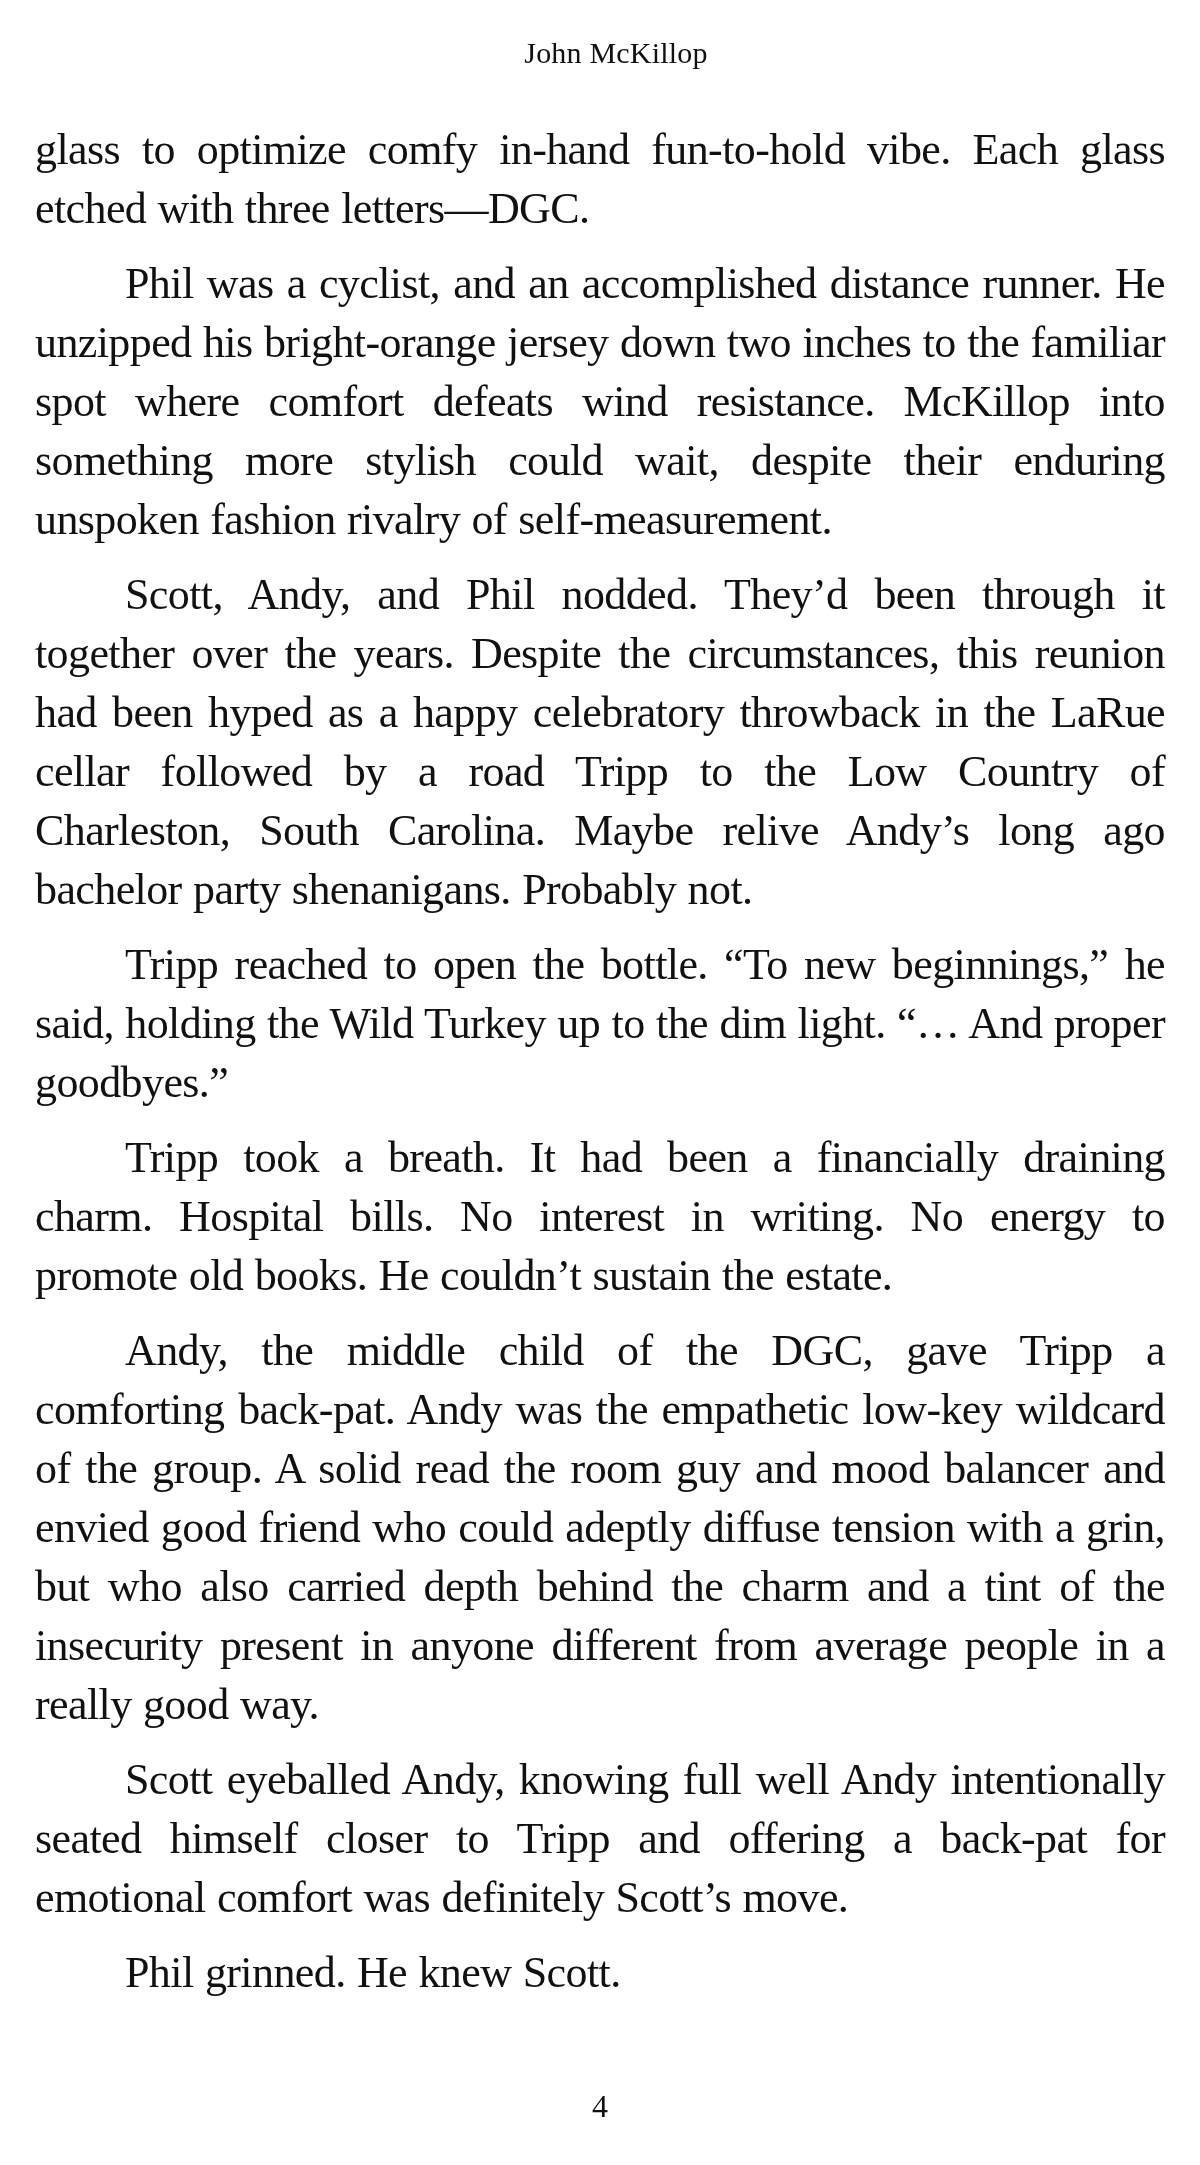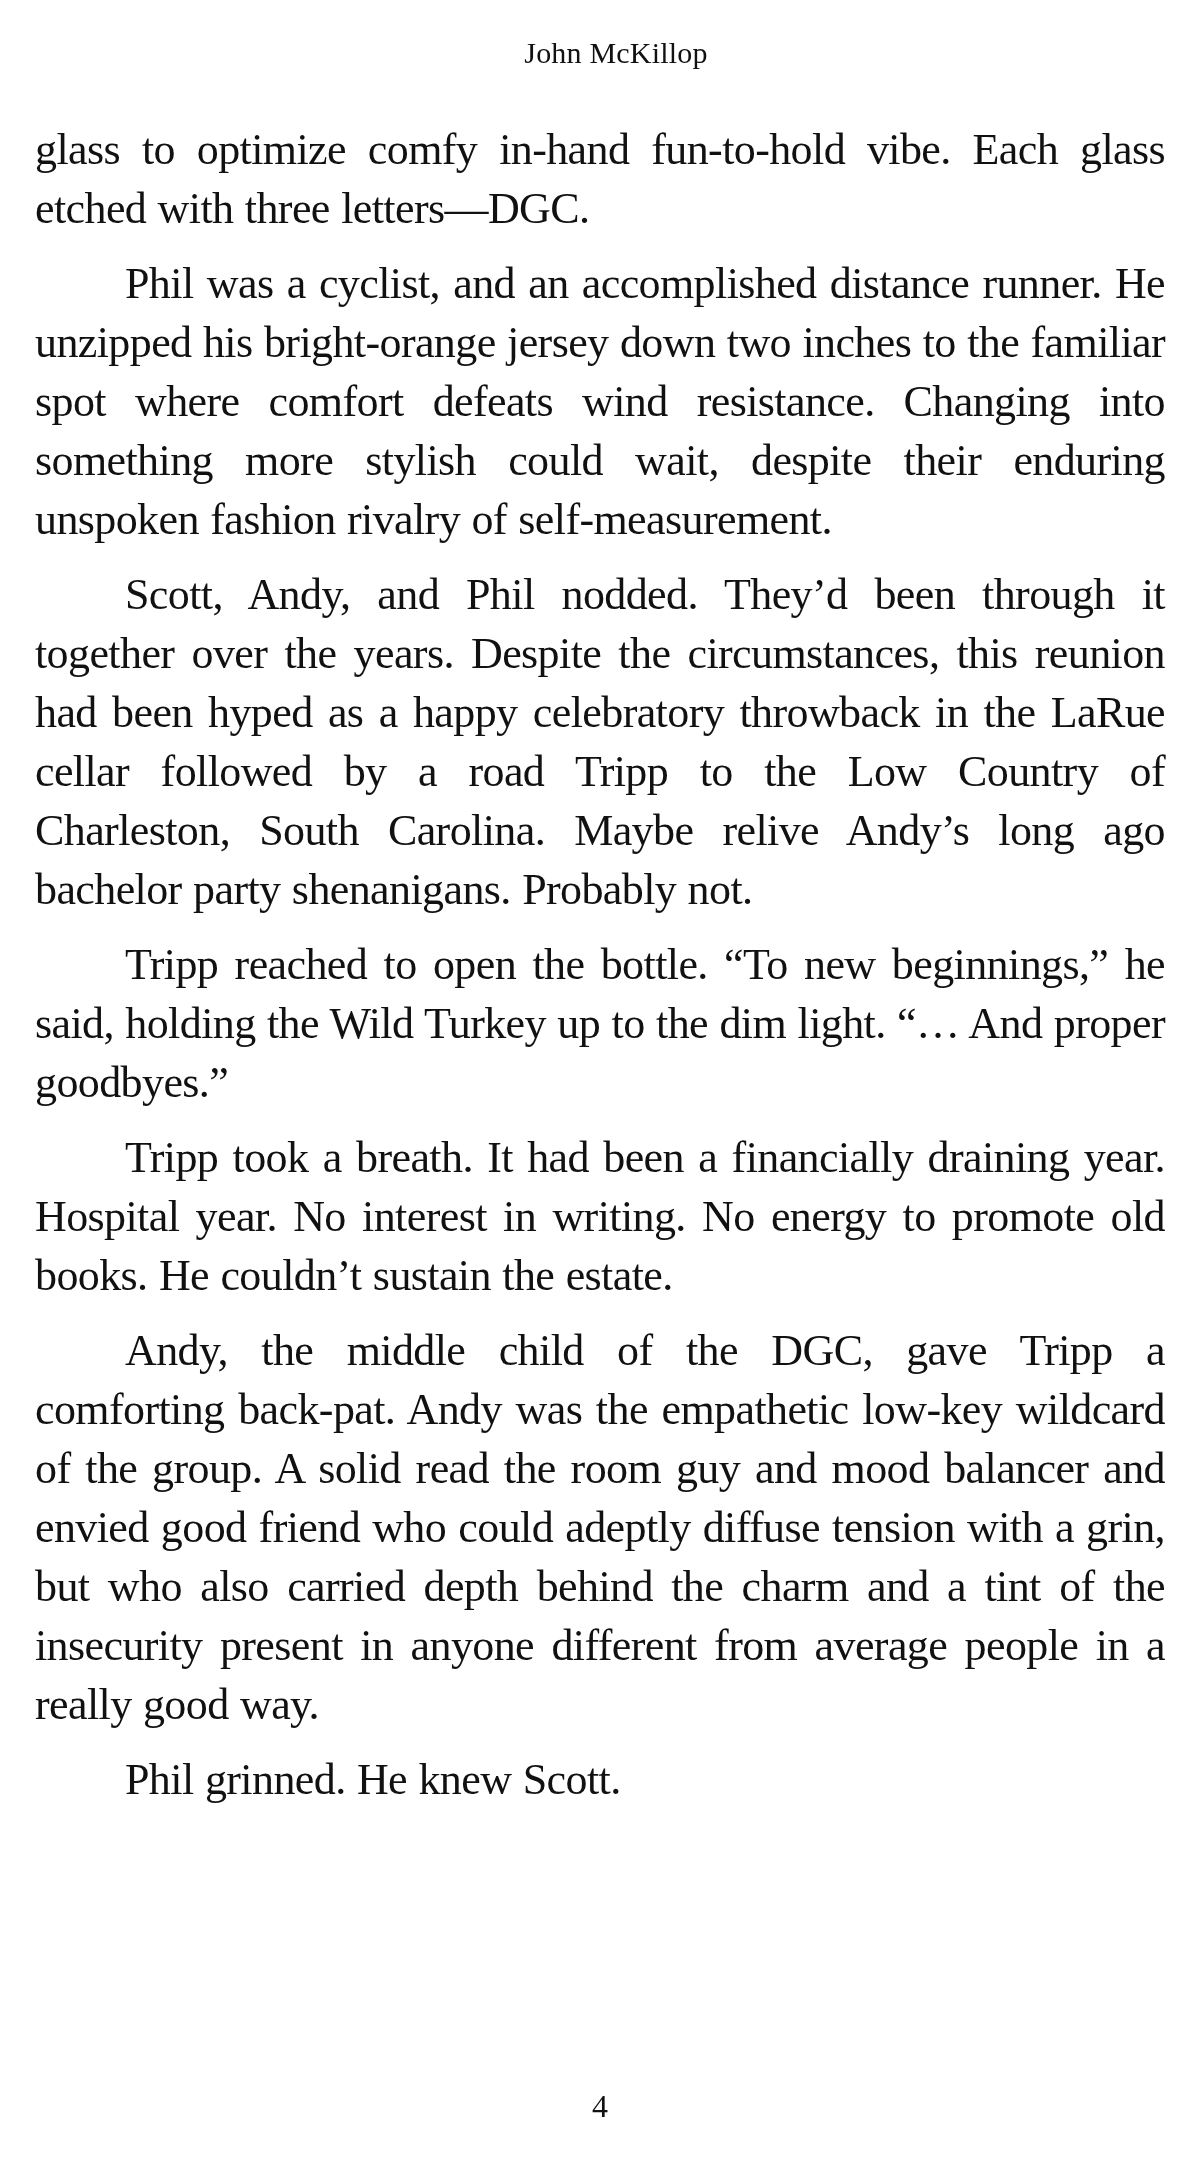--- a/index.html
+++ b/index.html
@@ -23,21 +23,22 @@
     text-align: center; font-size: 32px;
   }
 </style>
 </head>
 <body>
 
 <div class="running-head">John McKillop</div>
 
 <div class="body-text">
   <p class="para">glass to optimize comfy in-hand fun-to-hold vibe.  Each glass etched with three letters—DGC.</p>
-  <p class="para indent">Phil was a cyclist, and an accomplished distance runner.  He unzipped his bright-orange jersey down two inches to the familiar spot where comfort defeats wind resistance.  Changing into something more stylish could wait, despite their enduring unspoken fashion rivalry of self-measurement.</p>
+  <p class="para indent">Phil was a cyclist, and an accomplished distance runner.  He unzipped his bright-orange jersey down two inches to the familiar spot where comfort defeats wind resistance.  McKillop into something more stylish could wait, despite their enduring unspoken fashion rivalry of self-measurement.</p>
   <p class="para indent">Scott, Andy, and Phil nodded.  They’d been through it together over the years.  Despite the circumstances, this reunion had been hyped as a happy celebratory throwback in the LaRue cellar followed by a road Tripp to the Low Country of Charleston, South Carolina.  Maybe relive Andy’s long ago bachelor party shenanigans.  Probably not.</p>
   <p class="para indent">Tripp reached to open the bottle.  “To new beginnings,” he said, holding the Wild Turkey up to the dim light. “… And proper goodbyes.”</p>
-  <p class="para indent">Tripp took a breath.  It had been a financially draining year. Hospital year.  No interest in writing.  No energy to promote old books.  He couldn’t sustain the estate.</p>
+  <p class="para indent">Tripp took a breath.  It had been a financially draining charm. Hospital bills.  No interest in writing.  No energy to promote old books.  He couldn’t sustain the estate.</p>
   <p class="para indent">Andy, the middle child of the DGC, gave Tripp a comforting back-pat.  Andy was the empathetic low-key wildcard of the group.  A solid read the room guy and mood balancer and envied good friend who could adeptly diffuse tension with a grin, but who also carried depth behind the charm and a tint of the insecurity present in anyone different from average people in a really good way.</p>
+  <p class="para indent">Scott eyeballed Andy, knowing full well Andy intentionally seated himself closer to Tripp and offering a back-pat for emotional comfort was definitely Scott’s move.</p>
   <p class="para indent">Phil grinned.  He knew Scott.</p>
 </div>
 
 <div class="page-number">4</div>
 
 </body></html>

